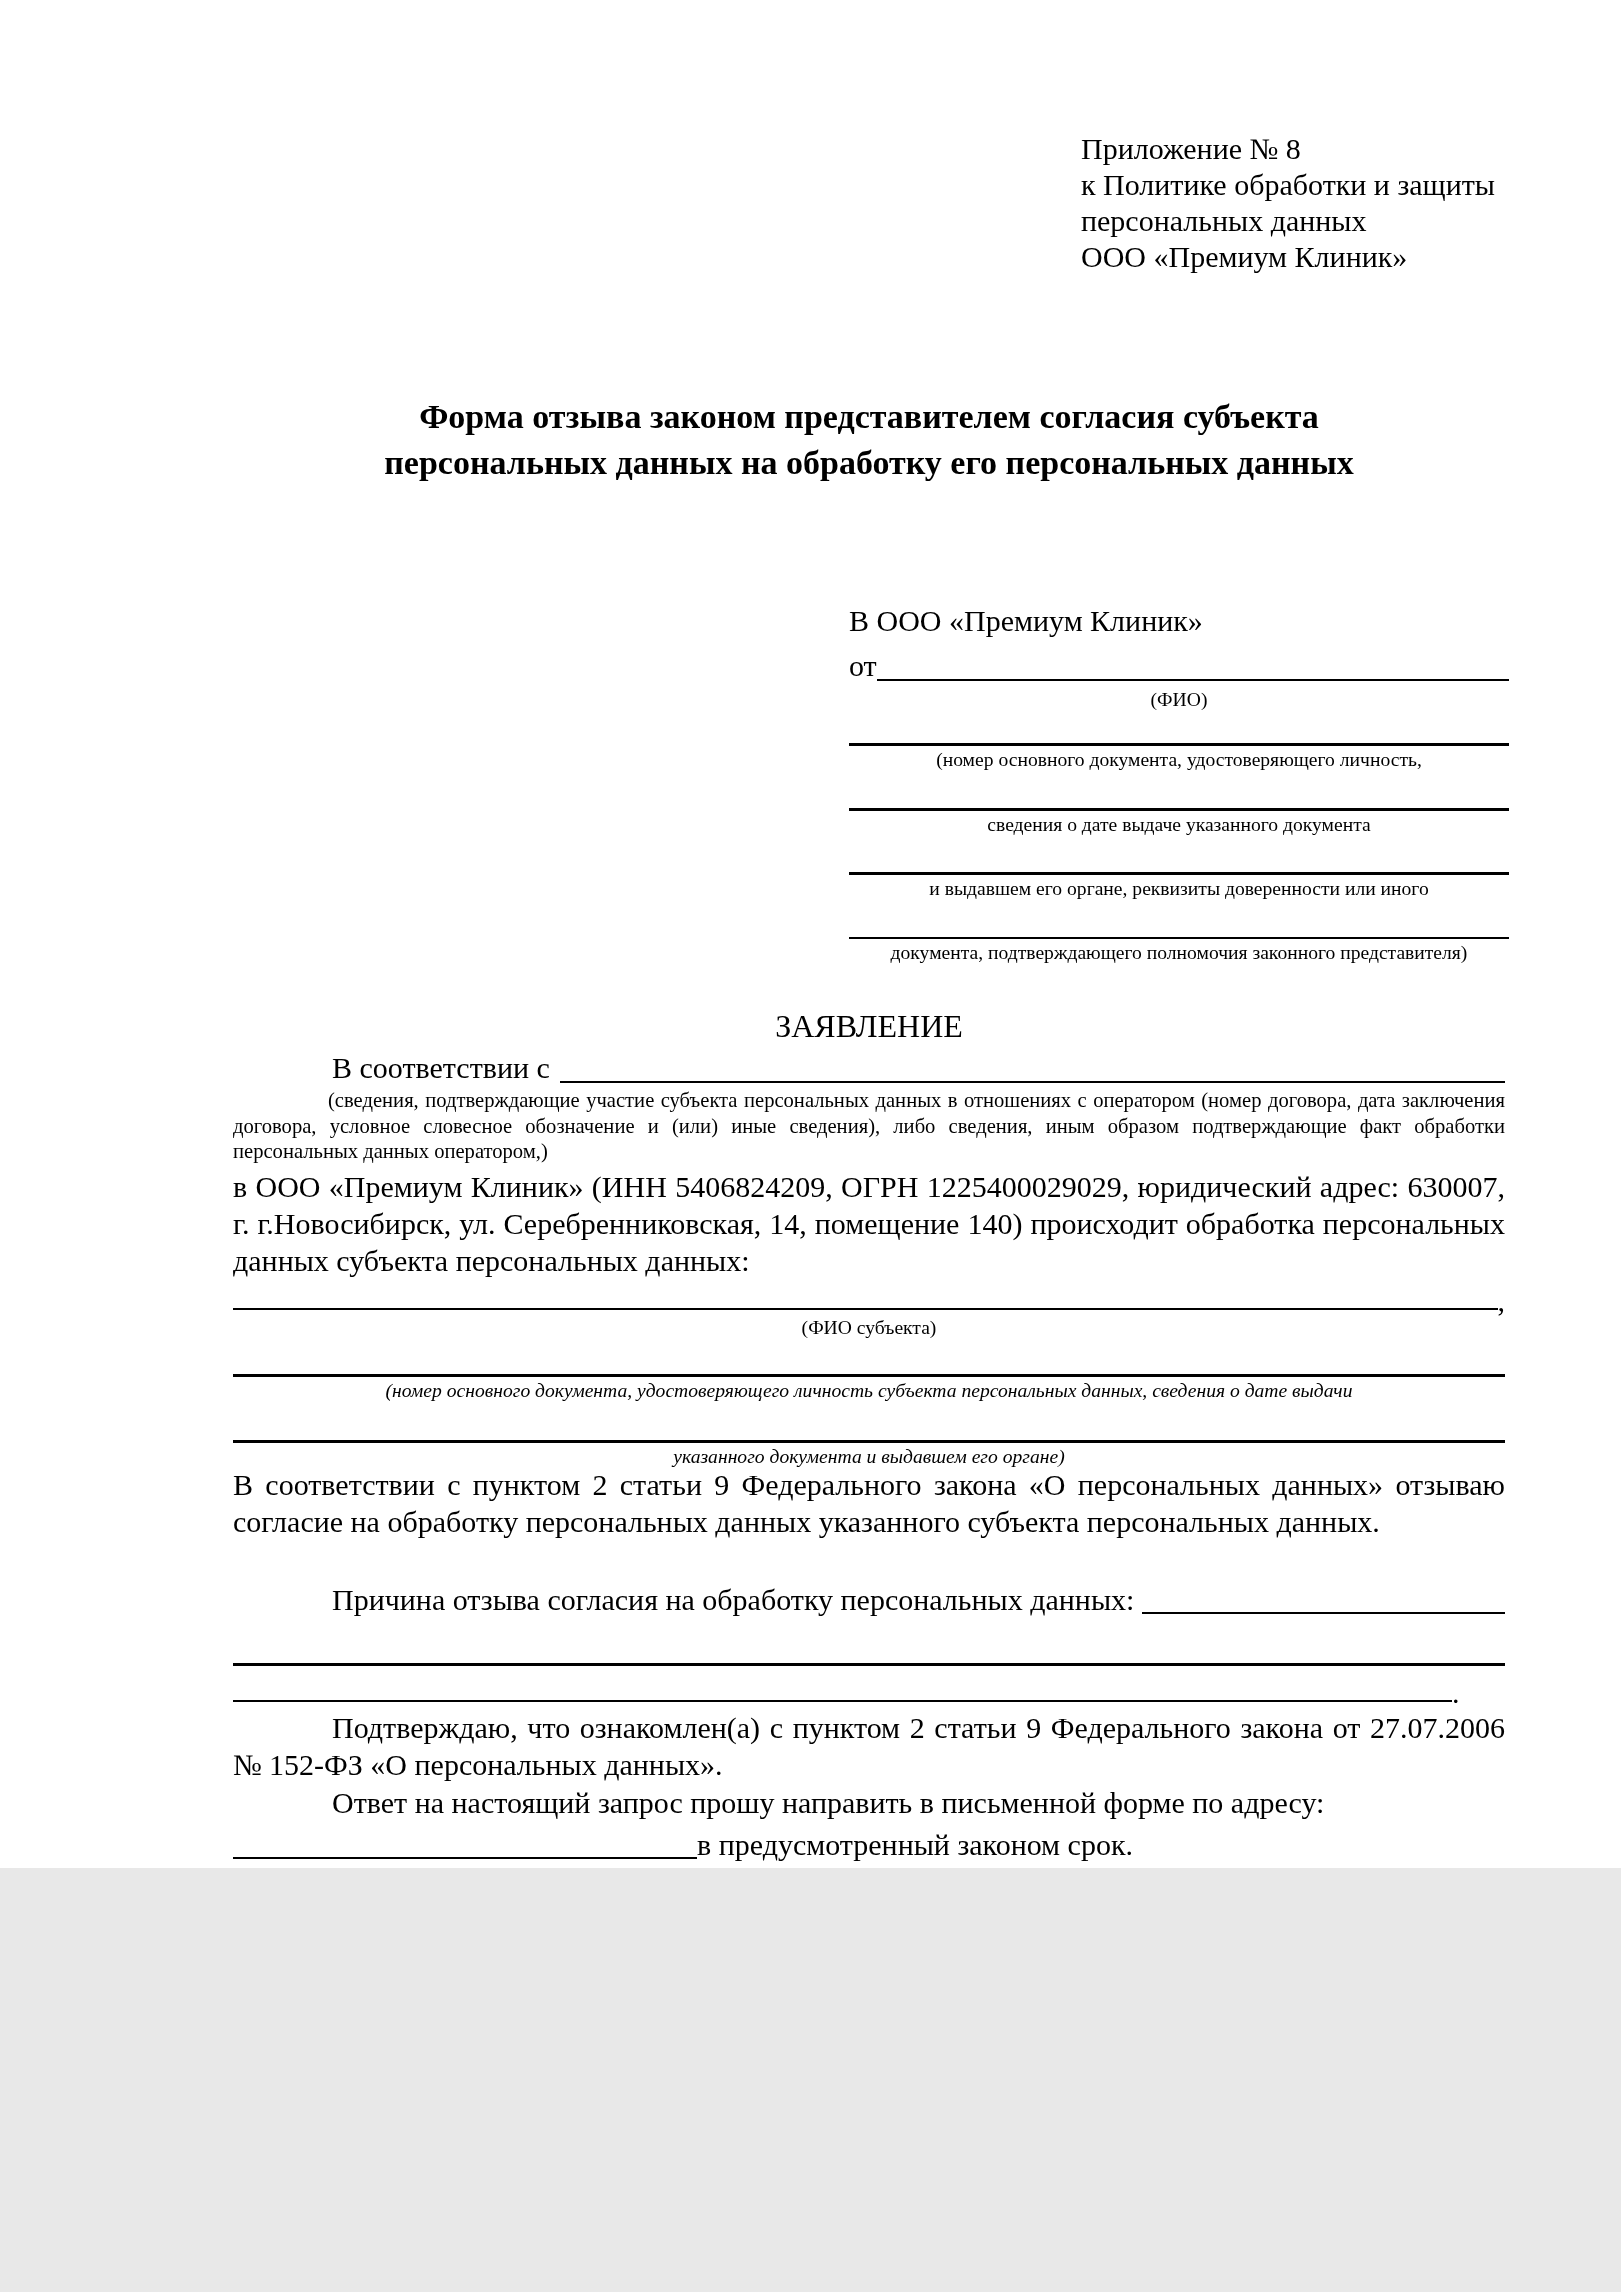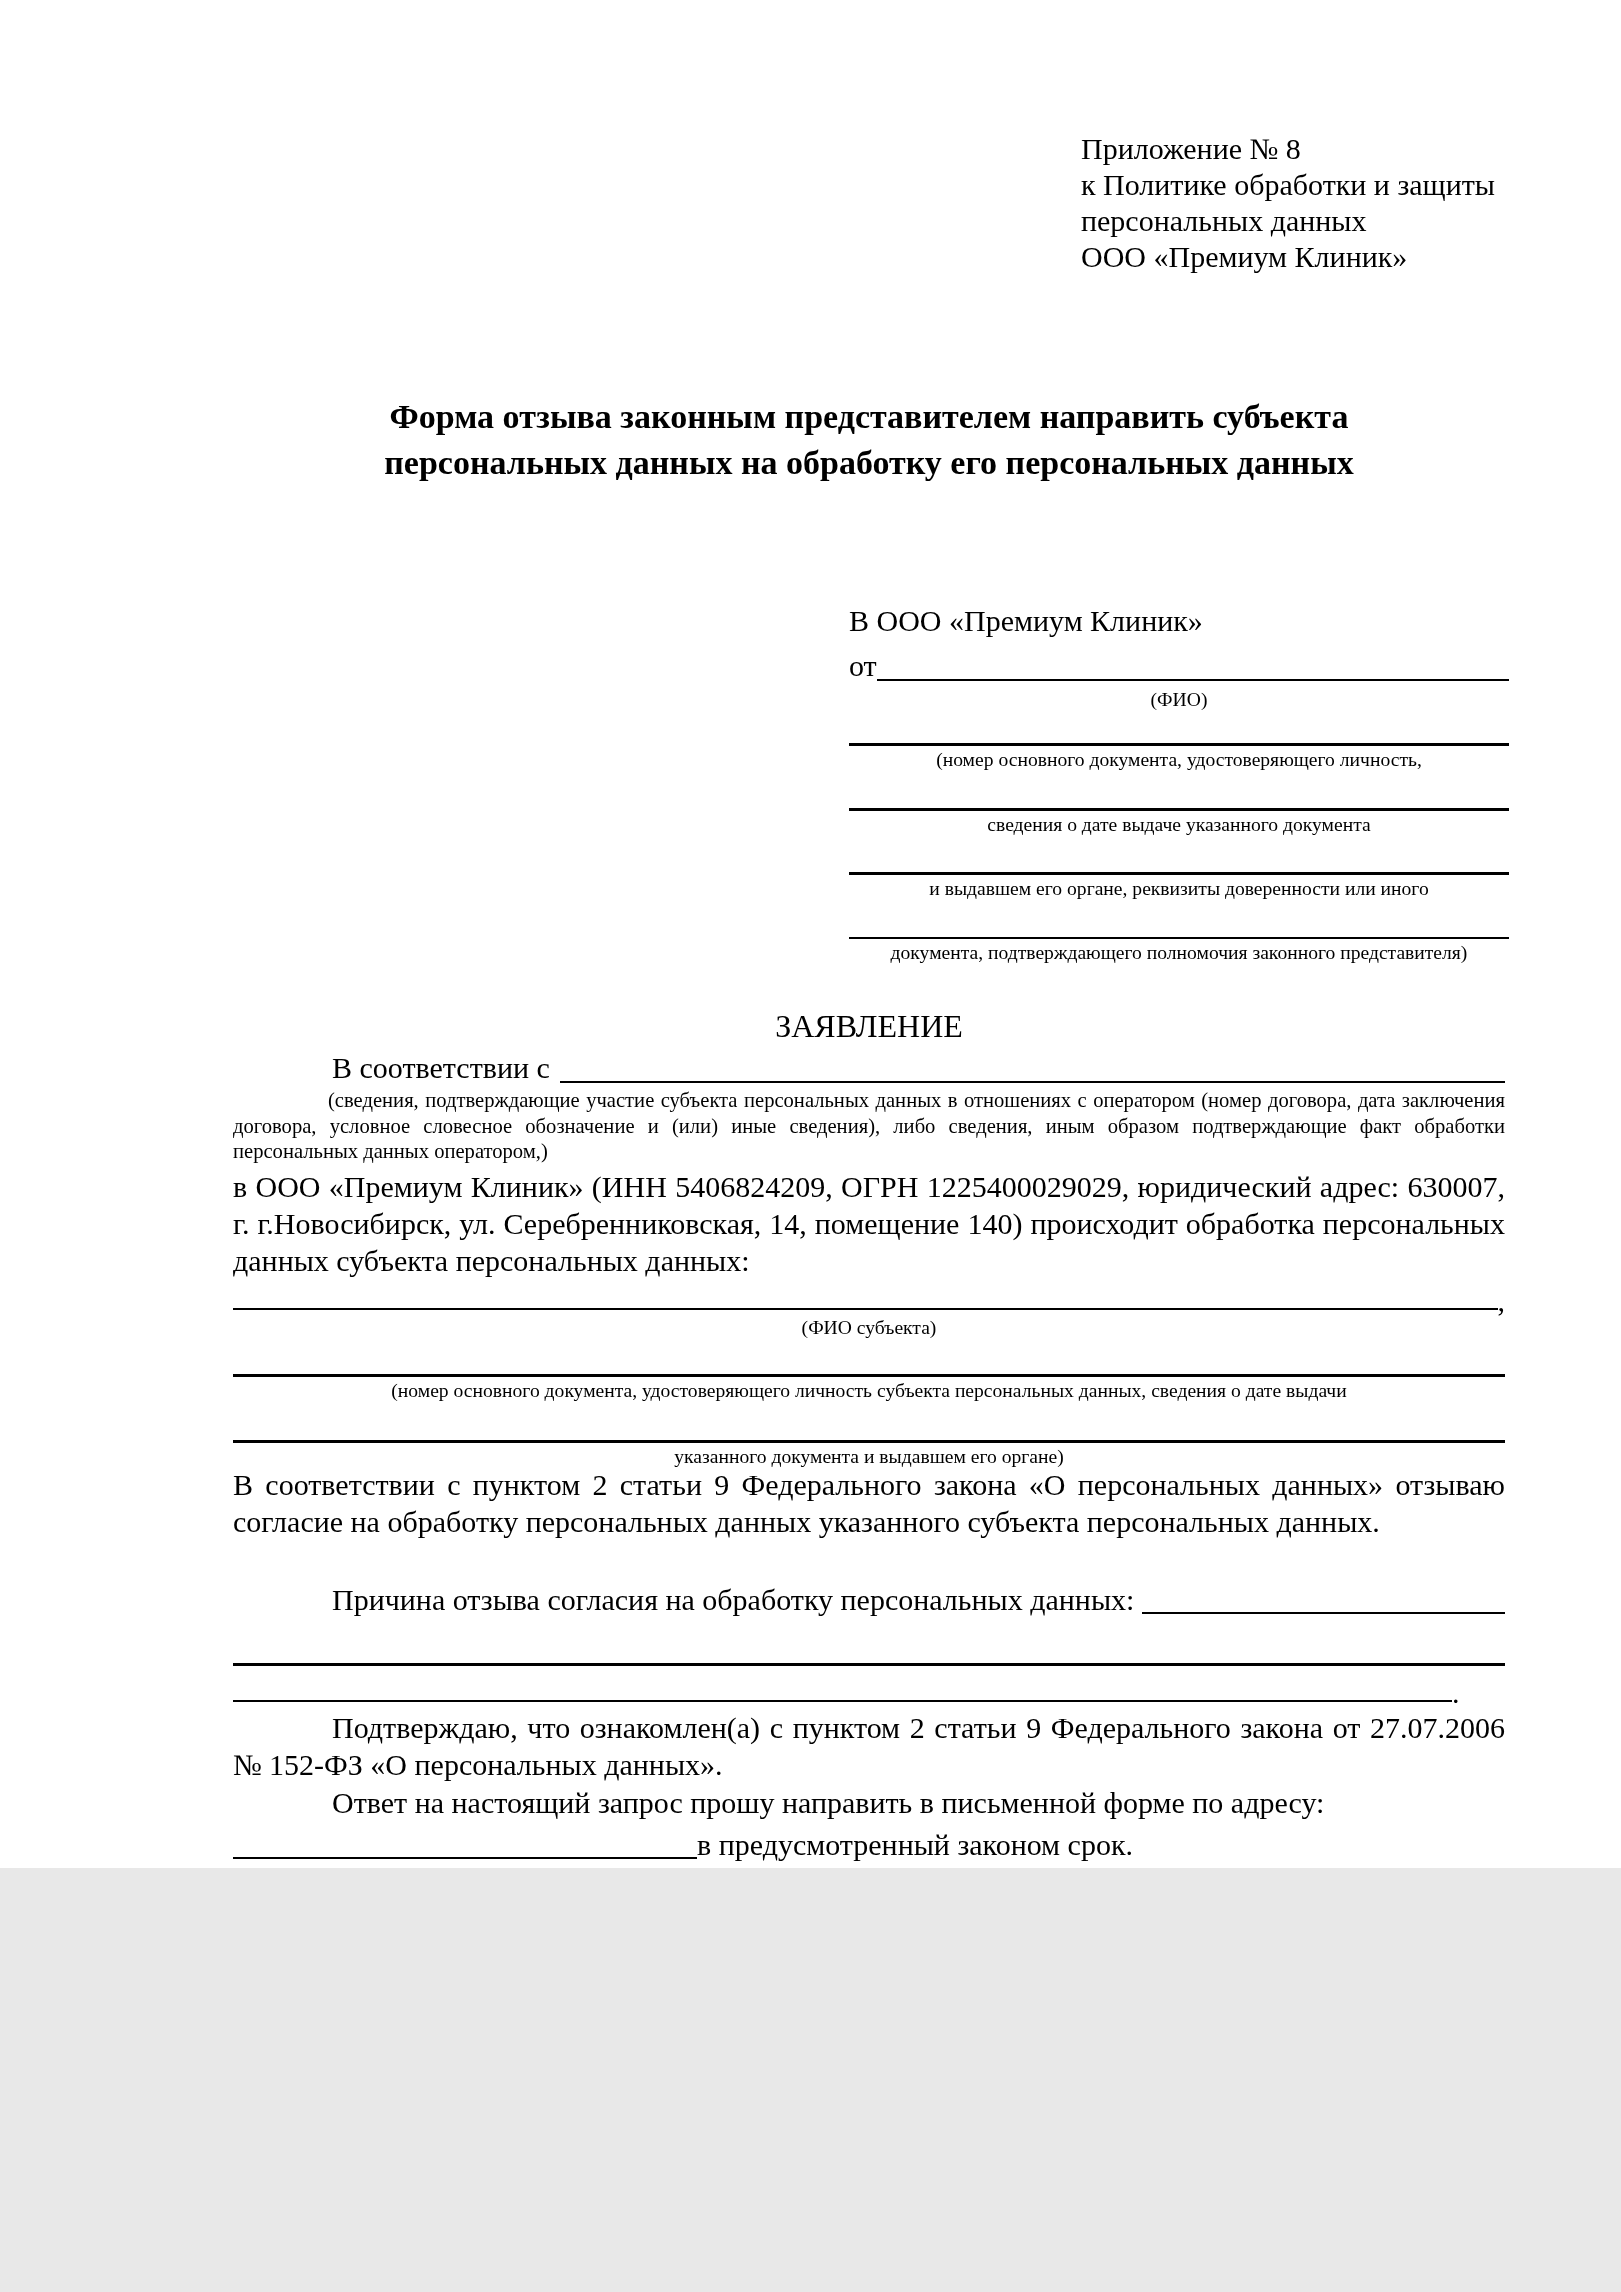--- a/index.html
+++ b/index.html
@@ -41,21 +41,21 @@
   .note {
     left: 233px; top: 1088px; width: 1272px;
     font-size: 20.6px; line-height: 25.5px; text-align: justify; text-indent: 95px;
   }
 
   .par { width: 1272px; font-size: 30px; line-height: 37px; text-align: justify; }
   .op-par { left: 233px; top: 1168px; }
 
   .subject { left: 233px; top: 1288px; width: 1272px; font-size: 30px; }
   .subj-row { line-height: 26.5px; }
-  .subject .fgroup { margin-top: 35px; }
+  .subject .fgroup { margin-top: 35px; font-style: italic; }
   .subject .fgroup + .fgroup { margin-top: 39px; }
 
   .withdraw-par { left: 233px; top: 1466px; }
 
   .reason-row { left: 233px; top: 1580px; width: 1272px; font-size: 30px; line-height: 39px; }
   .reason-row .uline { margin-left: 7.8px; }
 
   .blank1 { left: 233px; top: 1663px; width: 1272px; }
   .blank2 { left: 233px; top: 1678px; width: 1272px; font-size: 30px; line-height: 29px; }
   .blank2 .uline { width: 1219px; flex: 0 0 auto; }
@@ -77,21 +77,21 @@
 <div class="page">
 
   <div class="abs header-block">
     <div>Приложение № 8</div>
     <div>к Политике обработки и защиты</div>
     <div>персональных данных</div>
     <div>ООО «Премиум Клиник»</div>
   </div>
 
   <div class="abs doc-title">
-    <div>Форма отзыва законным представителем направить субъекта</div>
+    <div>Форма отзыва законом представителем согласия субъекта</div>
     <div>персональных данных на обработку его персональных данных</div>
   </div>
 
   <div class="abs addressee">
     <div class="addr-to">В ООО «Премиум Клиник»</div>
     <div class="flex-row from-row">
       <span>от</span>
       <span class="uline grow"></span>
     </div>
     <div class="cap">(ФИО)</div>

